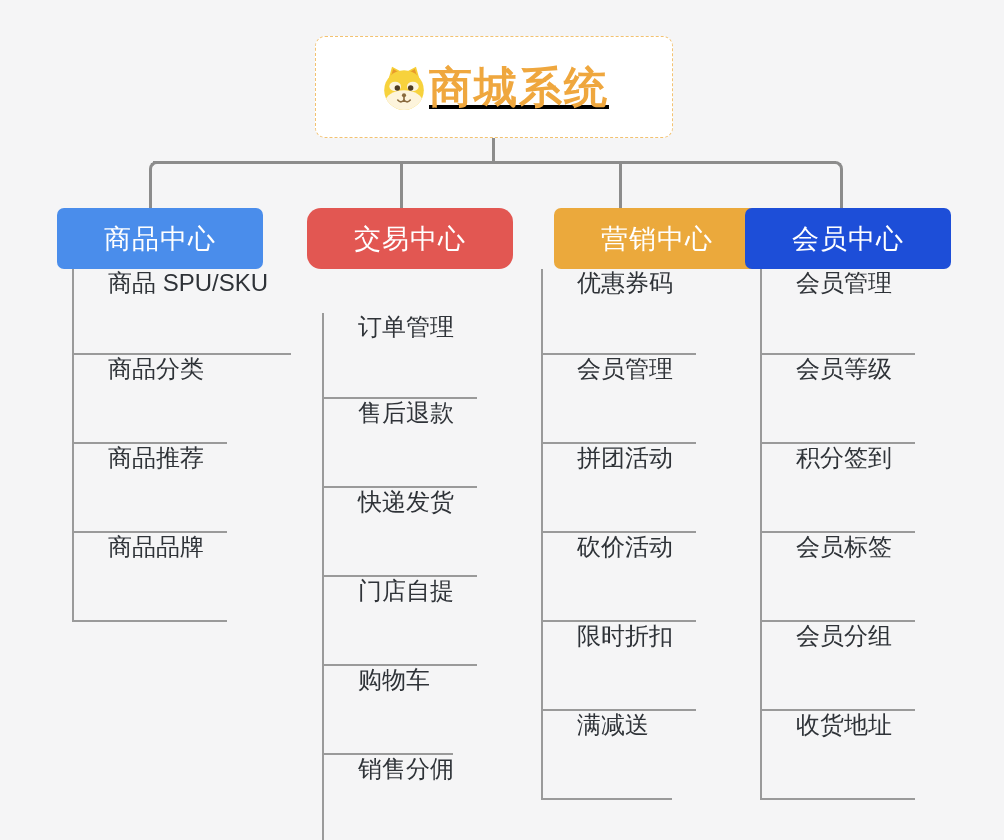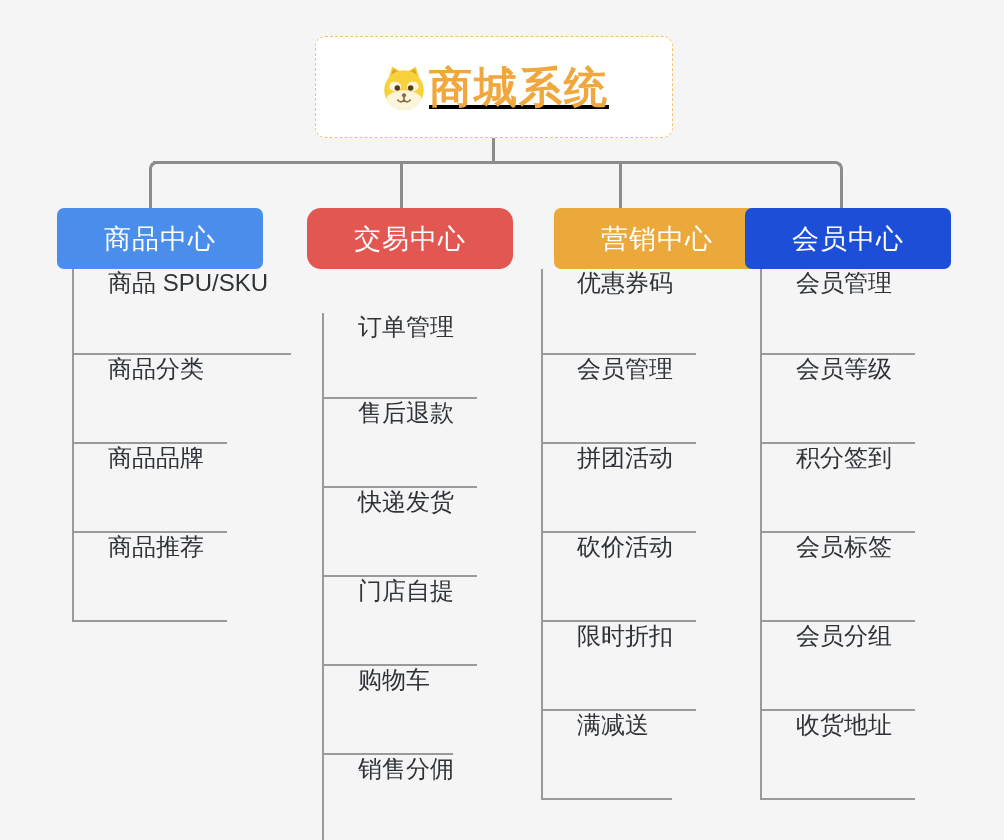--- a/index.html
+++ b/index.html
@@ -118,24 +118,24 @@
       <span>商品中心</span>
     </div>
     <ul class="column" style="left: 72px;">
       <li>
         <span>商品 SPU/SKU</span>
       </li>
       <li>
         <span>商品分类</span>
       </li>
       <li>
+        <span>商品推荐</span>
+      </li>
+      <li>
         <span>商品品牌</span>
-      </li>
-      <li>
-        <span>商品推荐</span>
       </li>
     </ul>
     <div class="line" style="left: 400px; top: 161px; width: 3px; height: 47px;"></div>
     <div class="branch-node" style="left: 307px; background: rgb(226, 87, 82); border-radius: 14px;">
       <span>交易中心</span>
     </div>
     <ul class="column" style="left: 322px; margin-top: 44px;">
       <li>
         <span>订单管理</span>
       </li>

